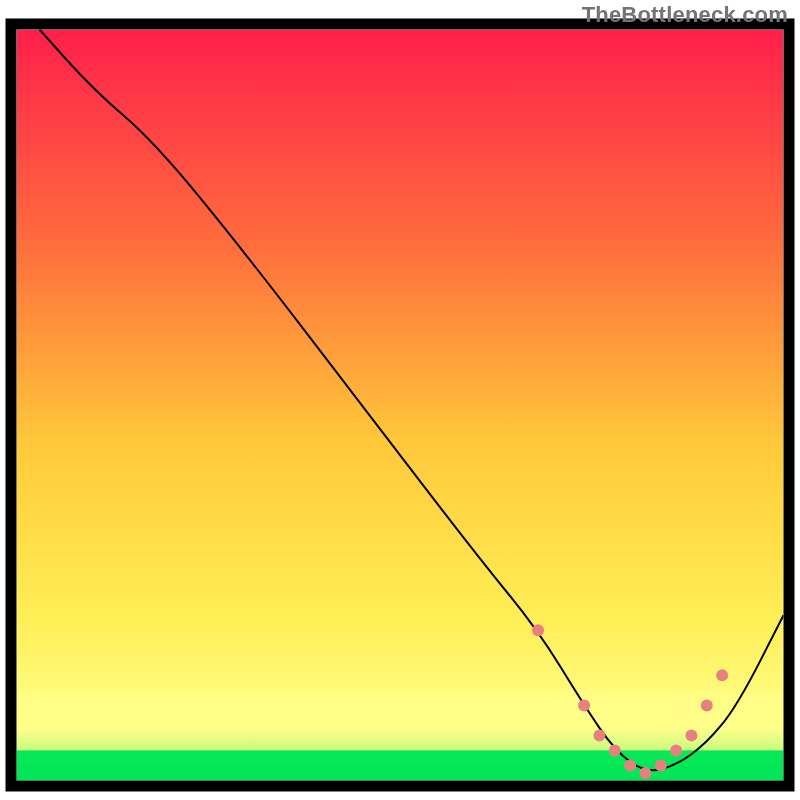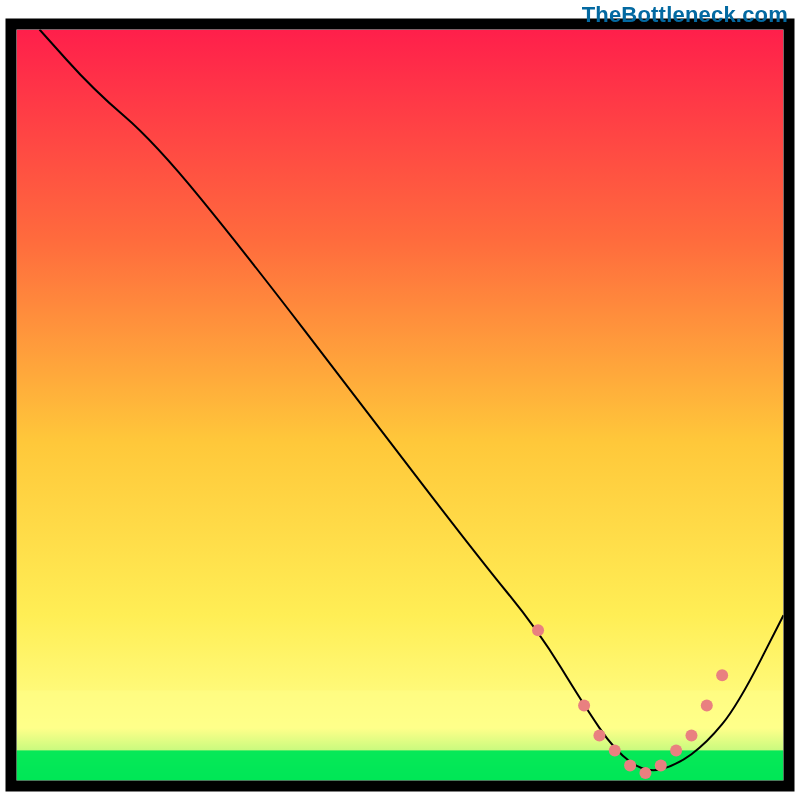--- a/index.html
+++ b/index.html
@@ -15,21 +15,21 @@
     position: relative;
     width: 800px;
     height: 800px;
   }
   .watermark {
     position: absolute;
     top: 2px;
     right: 12px;
     font-size: 22px;
     font-weight: 700;
-    color: #0369a1;
+    color: #737373;
     letter-spacing: 0.2px;
   }
   svg { display: block; }
 </style>
 </head>
 <body>
 
 <div class="wrap">
   <div class="watermark">TheBottleneck.com</div>
 

